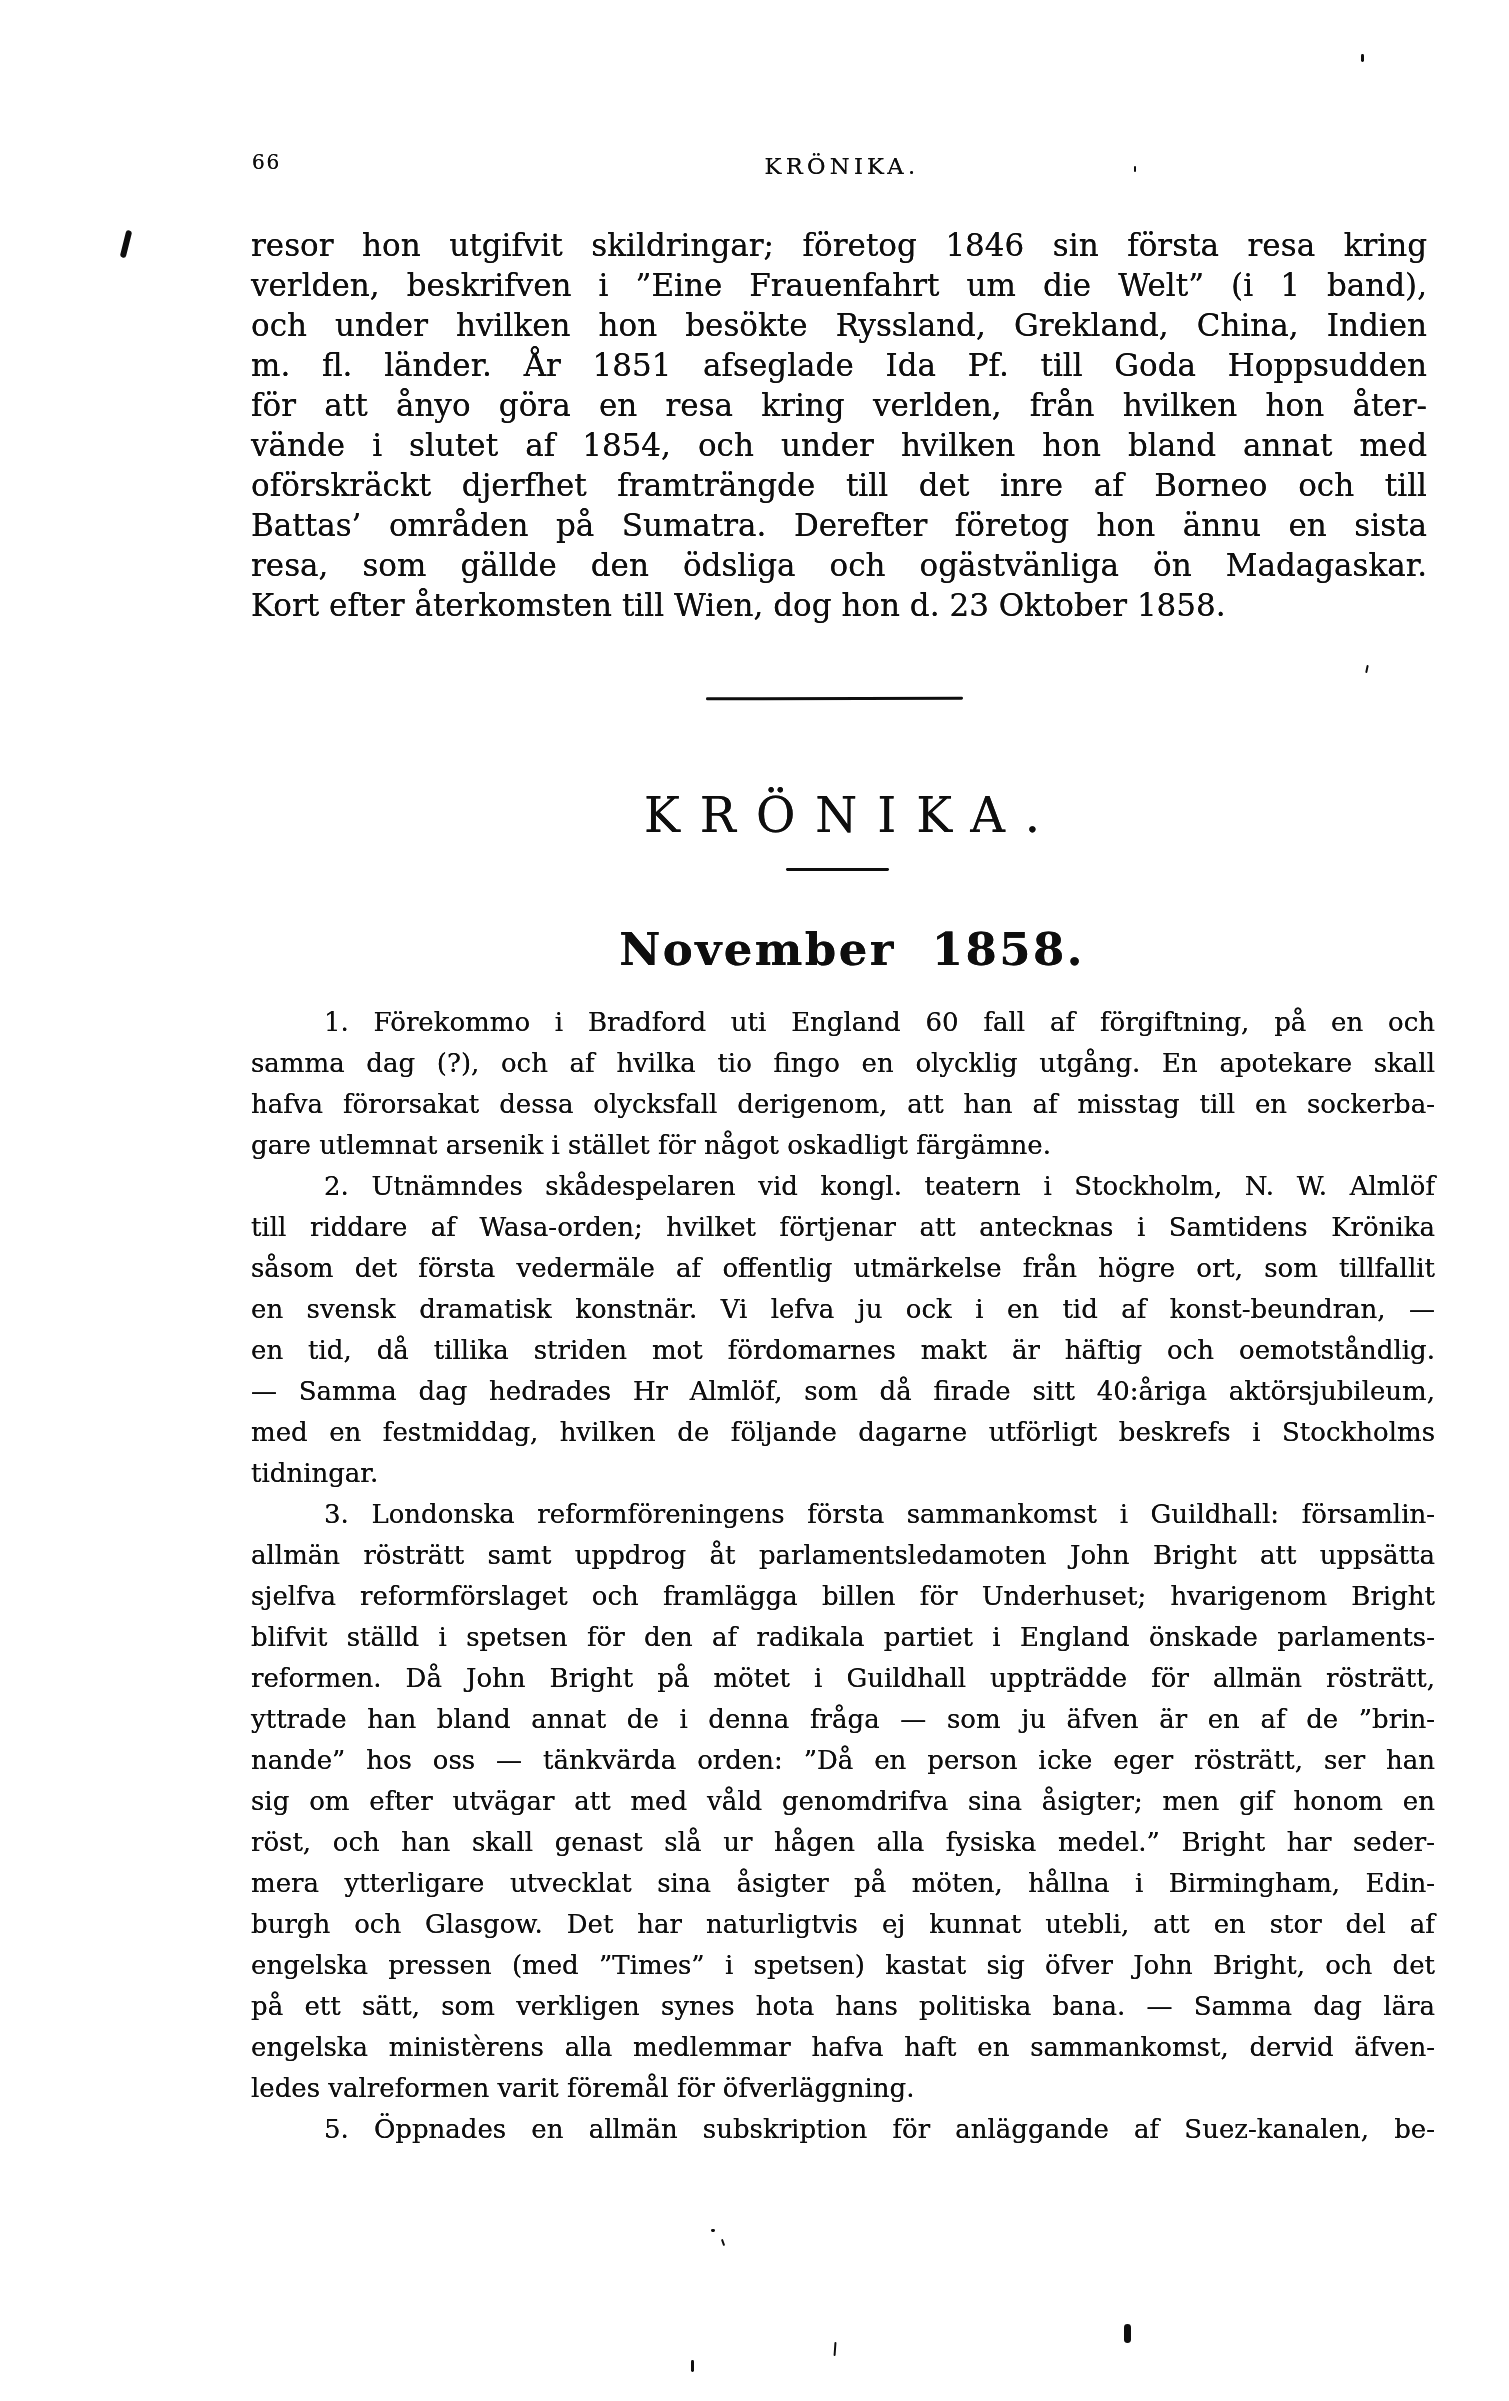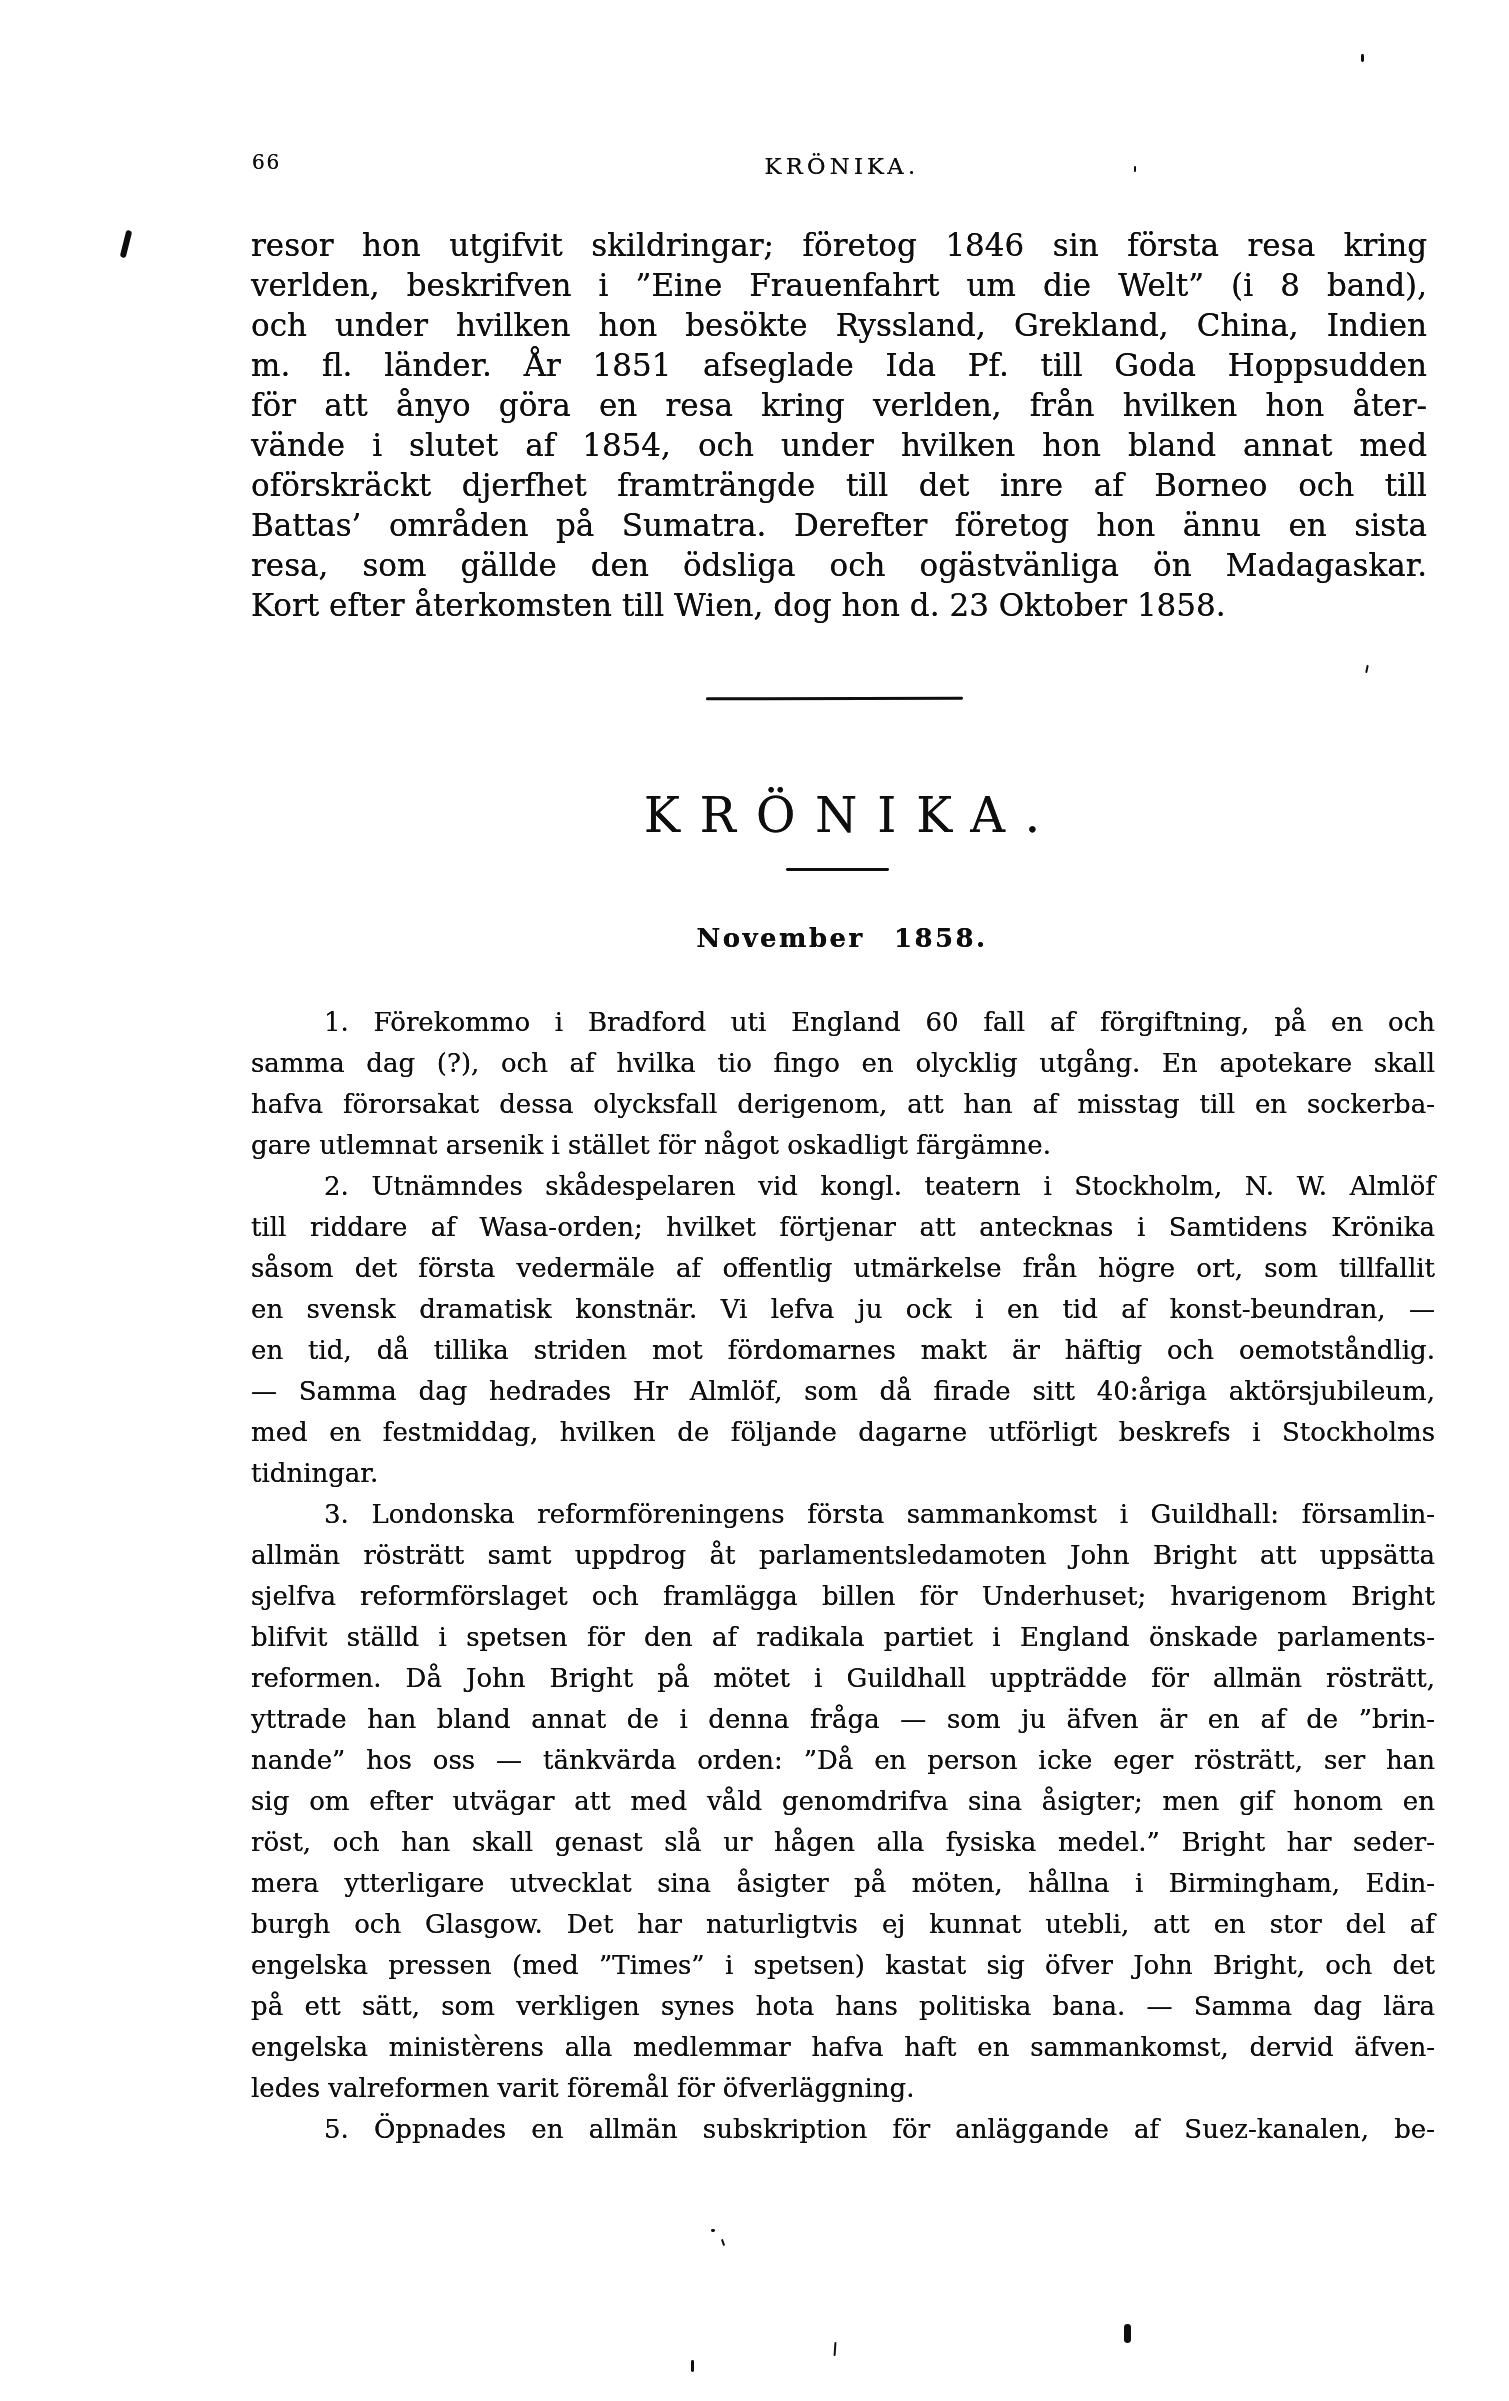--- a/index.html
+++ b/index.html
@@ -20,22 +20,22 @@
   
   .intro{position:absolute;left:251px;top:225px;width:1176px;
     font-size:31px;line-height:40px;}
   
   .rule1{position:absolute;left:706px;top:697px;width:257px;height:3.4px;
     background:#0e0e0e;border-radius:1.4px;transform:rotate(-0.15deg);}
   .bigtitle{position:absolute;left:250px;top:787px;width:1184px;text-align:center;
     font-size:48px;letter-spacing:20px;text-indent:20px;white-space:nowrap;}
   .rule2{position:absolute;left:786px;top:868px;width:103px;height:2.9px;
     background:#0e0e0e;border-radius:1.4px;}
-  .datehead{position:absolute;left:250px;top:923px;width:1184px;text-align:center;
-    font-size:26px;font-weight:bold;letter-spacing:2.4px;word-spacing:18px;}
+  .datehead{position:absolute;left:260px;top:923px;width:1184px;text-align:center;
+    font-size:45px;font-weight:bold;letter-spacing:2.4px;word-spacing:18px;}
   
   .entries{position:absolute;left:251px;top:1002px;width:1184px;
     font-size:26px;line-height:41px;}
   .tl{width:100%;}
   .j{text-align:justify;text-align-last:justify;}
   .last{text-align:left;text-align-last:left;}
   .indent{text-indent:73px;}
   
   .speck{position:absolute;background:#0e0e0e;}
   .s1{left:123px;top:230px;width:5.8px;height:28px;border-radius:2.9px;transform:rotate(14deg);}
@@ -53,21 +53,21 @@
 
 <div class="page">
 
   <div class="runhead">
     <span class="pagenum">66</span>
     <div class="runtitle">KRÖNIKA.</div>
   </div>
 
   <div class="intro">
     <div class="tl j">resor hon utgifvit skildringar; företog 1846 sin första resa kring</div>
-    <div class="tl j">verlden, beskrifven i ”Eine Frauenfahrt um die Welt” (i 8 band),</div>
+    <div class="tl j">verlden, beskrifven i ”Eine Frauenfahrt um die Welt” (i 1 band),</div>
     <div class="tl j">och under hvilken hon besökte Ryssland, Grekland, China, Indien</div>
     <div class="tl j">m. fl. länder.  År 1851 afseglade Ida Pf. till Goda Hoppsudden</div>
     <div class="tl j">för att ånyo göra en resa kring verlden, från hvilken hon åter-</div>
     <div class="tl j">vände i slutet af 1854, och under hvilken hon bland annat med</div>
     <div class="tl j">oförskräckt djerfhet framträngde till det inre af Borneo och till</div>
     <div class="tl j">Battas’ områden på Sumatra.  Derefter företog hon ännu en sista</div>
     <div class="tl j">resa, som gällde den ödsliga och ogästvänliga ön Madagaskar.</div>
     <div class="tl last">Kort efter återkomsten till Wien, dog hon d. 23 Oktober 1858.</div>
   </div>
 

